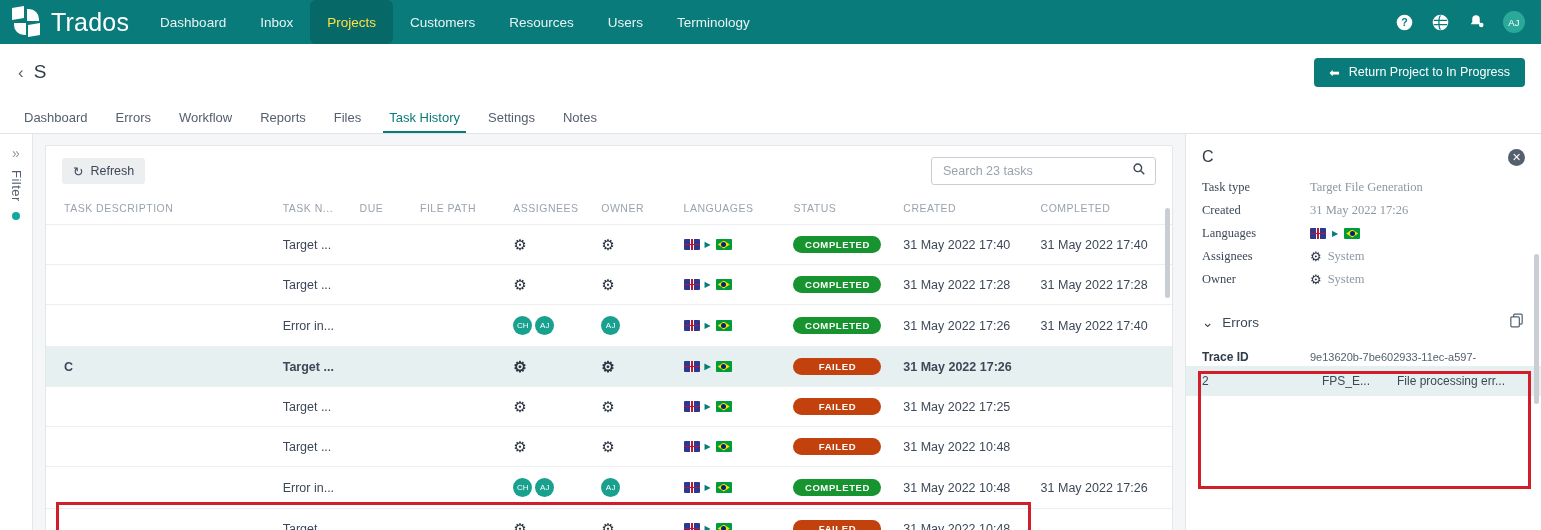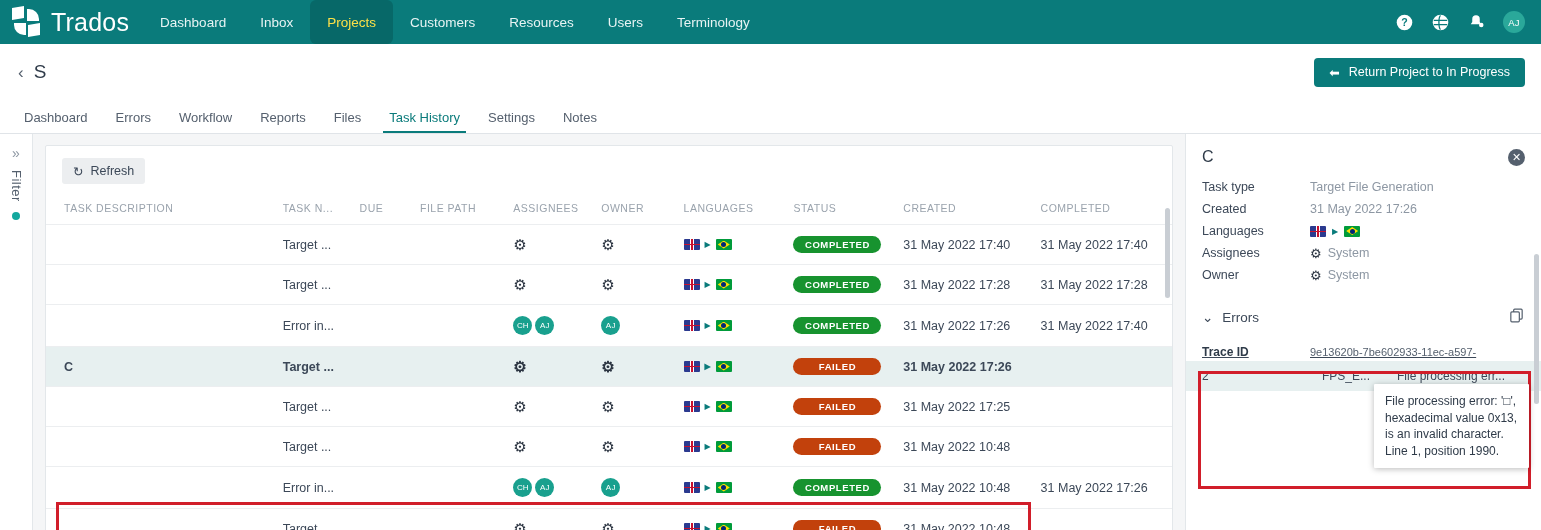--- a/index.html
+++ b/index.html
@@ -203,38 +203,38 @@
   }
   .detail-head {
     display:flex; align-items:center; padding: 14px 16px 10px;
   }
   .detail-title { font-size:16px; color:#2f3b49; }
   .close-btn {
     margin-left:auto; width:17px; height:17px; border-radius:50%;
     background:#55606e; color:#fff; font-size:11px; line-height:17px;
     text-align:center; cursor:pointer;
   }
-  .kv { display:flex; padding: 4px 16px; font-size:12.5px; align-items:center; }
+  .kv { display:flex; padding: 4px 16px; font-size:12.5px; align-items:center;font-family:Liberation Serif, serif; }
   .kv .k { width:108px; color:#3c4858; flex:0 0 108px; }
   .kv .v { color:#8d97a3; display:flex; align-items:center; gap:6px; }
   .kv .v .gear { font-size:13px; color:#2b3441; }
 
   .errors-head {
     display:flex; align-items:center; gap:9px;
     padding: 13px 16px 8px; font-size:13.5px; color:#3c4858;
     margin-top:8px;
   }
   .copy-icon { margin-left:auto; color:#55606e; cursor:pointer; }
 
   .err-box {
     position:absolute; left:12px; right:10px; top:237px; height:118px;
     border:3px solid #d11e2a; pointer-events:none; z-index:6;
   }
   .trace {
-    display:flex; padding: 10px 16px 0; font-size:11px;text-decoration:underline;
+    display:flex; padding: 10px 16px 0; font-size:11px;
   }
   .trace .k { width:108px; flex:0 0 108px; font-weight:700; color:#2f3b49; font-size:12px; }
   .trace .v { color:#55606e; line-height:1.45; }
   .err-cols {
     display:flex; padding: 18px 16px 6px; font-size:10.5px; color:#9aa3ad; letter-spacing:.5px;
   }
   .err-cols .ec1 { width:120px; flex:0 0 120px; }
   .err-cols .ec2 { width:75px; flex:0 0 75px; }
   .err-row {
     display:flex; padding: 8px 16px; font-size:12px; color:#3c4858;
@@ -329,20 +329,29 @@
   </div>
 
   <div class="main-col">
     <div class="table-card">
 
       <div class="table-toolbar">
         <button class="btn-refresh">
           <span>↻</span>
           <span>Refresh</span>
         </button>
+        <div class="search-box">
+          <input type="text" placeholder="Search 23 tasks" style="">
+          <span>
+            <svg width="14" height="14" viewBox="0 0 24 24" fill="none" stroke="#3c4858" stroke-width="2.4">
+                <circle cx="10" cy="10" r="6.5"></circle>
+                <path d="M15 15l6 6"></path>
+              </svg>
+          </span>
+        </div>
       </div>
 
       <table class="tasks">
         <thead>
           <tr>
             <th class="c-desc">TASK DESCRIPTION</th>
             <th class="c-name">TASK N...</th>
             <th class="c-due">DUE</th>
             <th class="c-path">FILE PATH</th>
             <th class="c-assg">ASSIGNEES</th>
@@ -561,17 +570,16 @@
       <span class="v">9e13620b-7be602933-11ec-a597-</span>
     </div>
 
 
     <div class="err-row">
       <span class="ec1">2</span>
       <span class="ec2">FPS_E...</span>
       <span class="ec3">File processing err...</span>
     </div>
 
-    <div class="tooltip">File processing error: '□', hexadecimal value 0x13, is an invalid character. Line 1, position 1990.</div>
     <div class="err-box"></div>
     <div class="panel-scroll"></div>
   </div>
 </div>
 
 </body></html>

